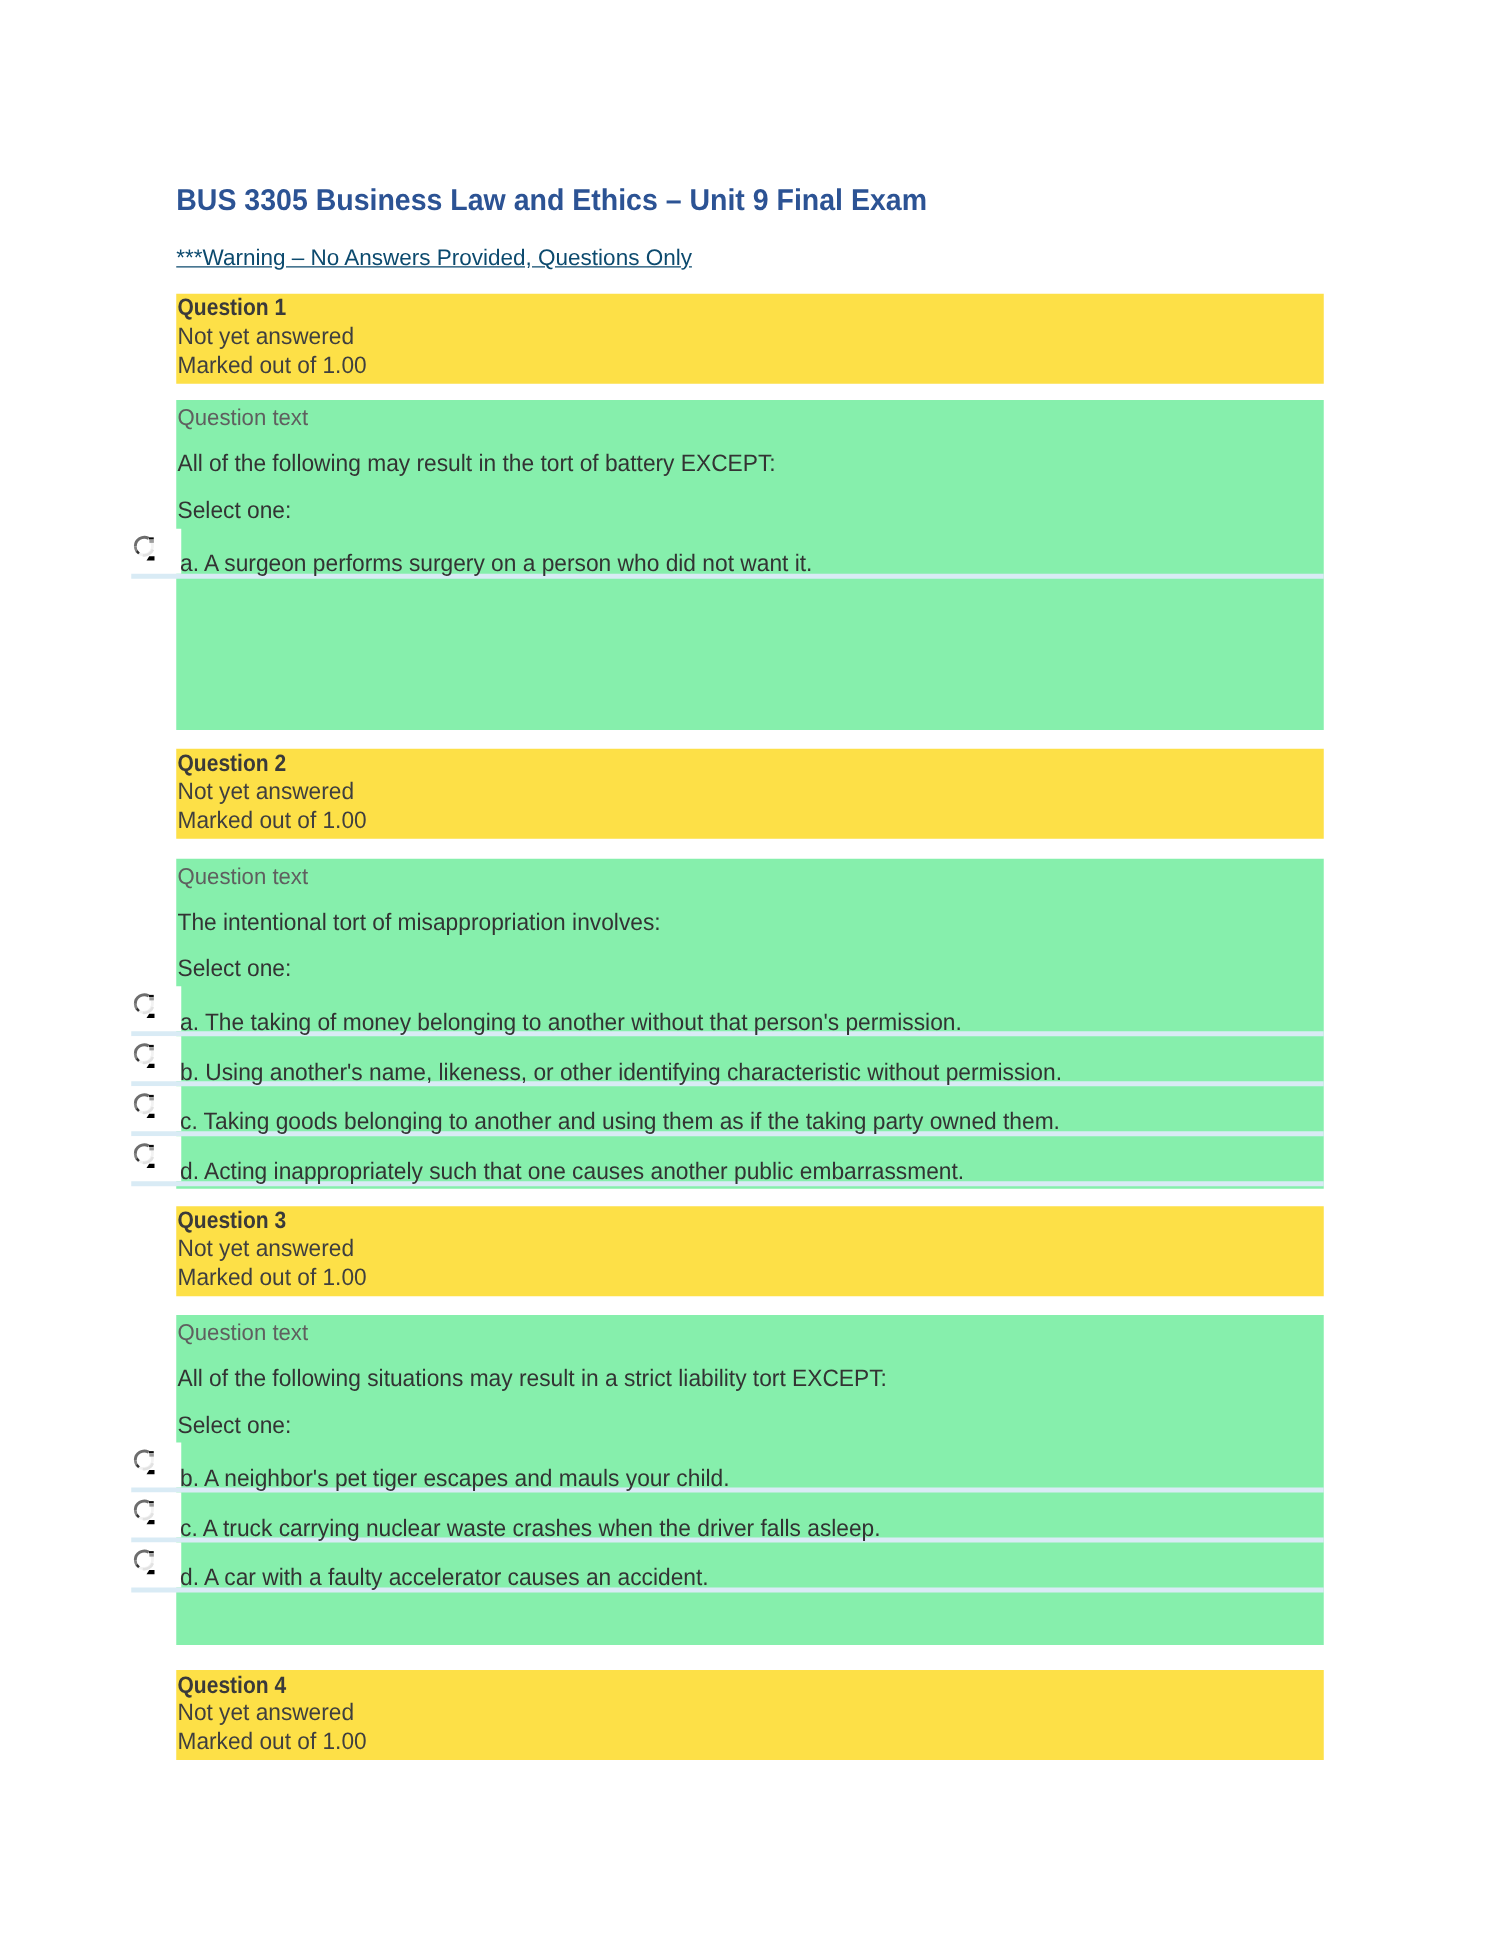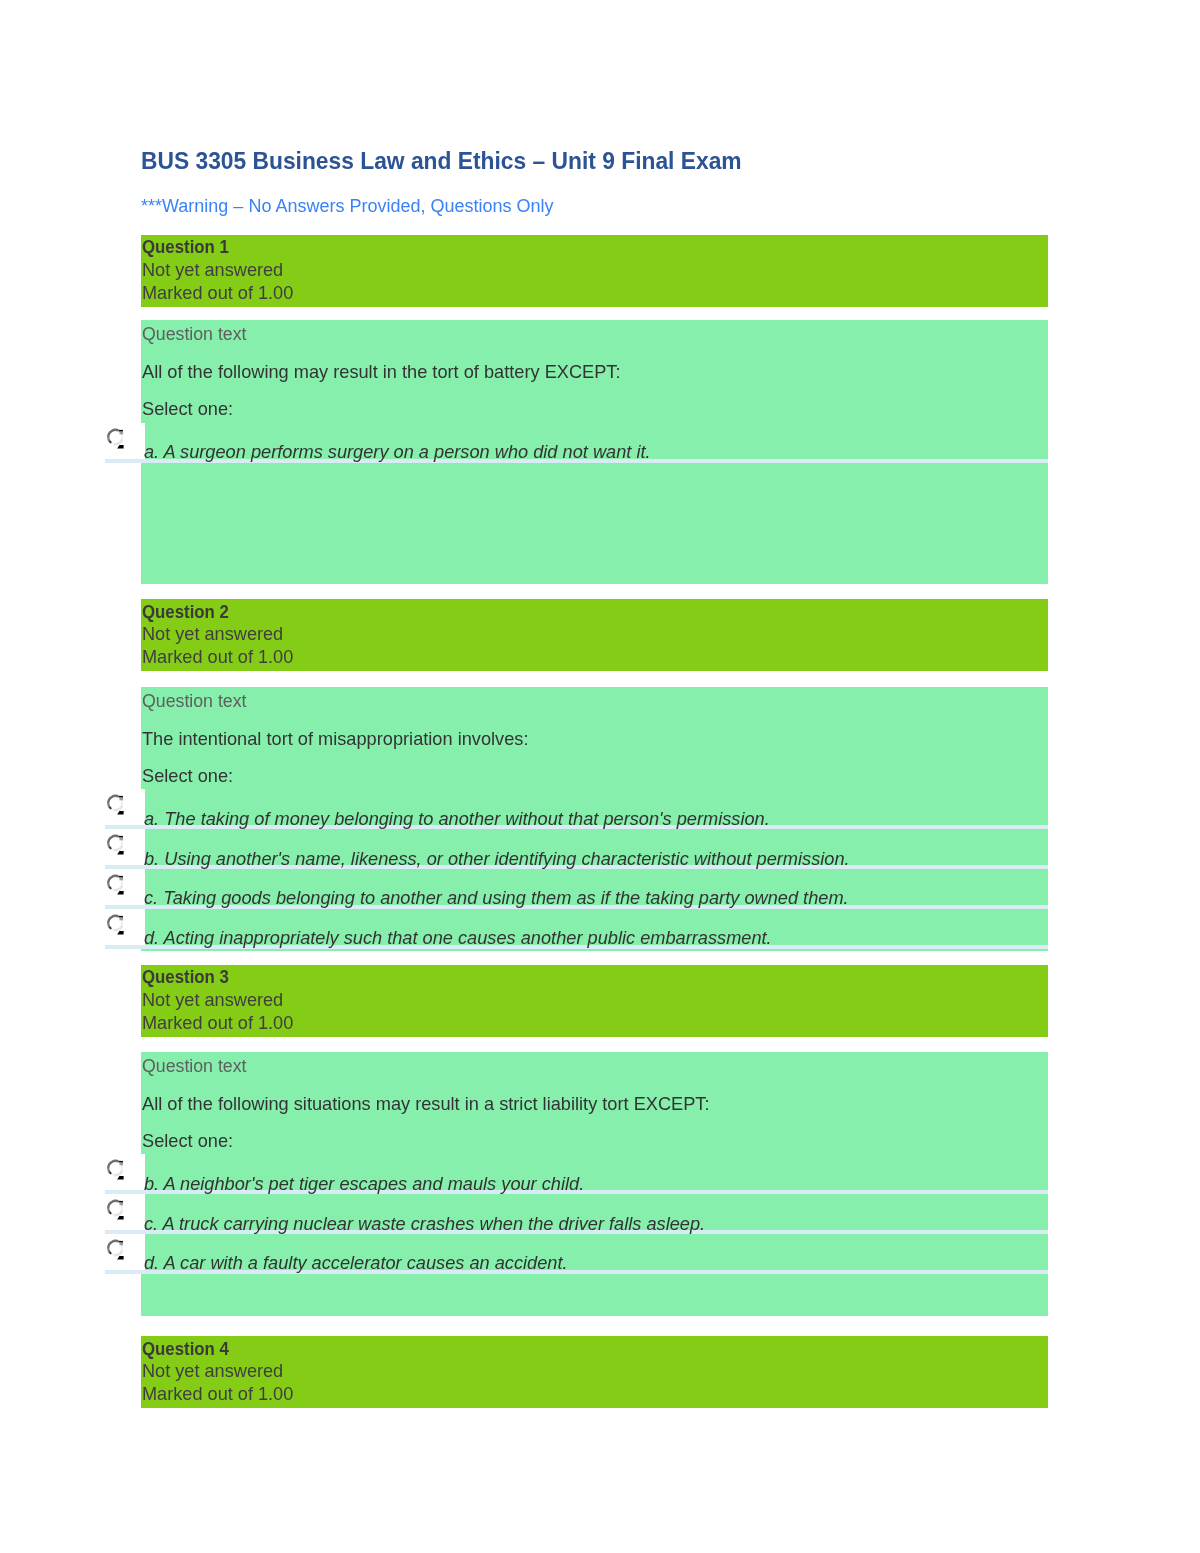--- a/index.html
+++ b/index.html
@@ -1,44 +1,44 @@
 <!DOCTYPE html>
 <html><head>
 <meta charset="utf-8">
 <title>BUS 3305 Business Law and Ethics – Unit 9 Final Exam</title>
 <style>
 html,body{margin:0;padding:0;background:#ffffff;}
 body{width:1200px;height:1553px;font-family:"Liberation Sans",sans-serif;}
-.page{position:relative;width:1048px;height:1553px;overflow:hidden;background:#fff;}
+.page{position:relative;width:1200px;height:1553px;overflow:hidden;background:#fff;}
 
 
 .title{
   position:absolute;left:141px;top:148px;
   font-size:24px;font-weight:bold;color:#2C5394;white-space:nowrap;
   transform:scaleX(0.95);transform-origin:0 0;line-height:26px;
 }
 .warning{
   position:absolute;left:141px;top:196px;
-  font-size:18px;color:#3b82f6;white-space:nowrap;line-height:20px;
+  font-size:18px;color:#0c4a6e;white-space:nowrap;line-height:20px;text-decoration:underline;
 }
 
 
 .qblock{position:absolute;left:141px;width:918px;}
-.qhead{background:#84cc16;padding:1.5px 0 3px 0.5px;height:67.5px;box-sizing:content-box;}
+.qhead{background:#fde047;padding:1.5px 0 3px 0.5px;height:67.5px;box-sizing:content-box;}
 .qhead div{font-size:19px;color:#3F3F3F;line-height:22.8px;white-space:nowrap;transform:scaleX(0.955);transform-origin:0 0;}
 .qhead .qnum{font-weight:bold;color:#3A3A3A;transform:scaleX(0.885);transform-origin:0 0;}
 
 .qbody{background:#86efac;position:absolute;left:0;width:918px;height:264px;}
 .qbody .qlabel{position:absolute;left:1.0px;top:3.0px;font-size:18.3px;color:#5F5F5F;line-height:22px;white-space:nowrap;transform:scaleX(0.97);transform-origin:0 0;}
 .qbody .qprompt{position:absolute;left:1px;top:41.1px;font-size:19px;color:#333;line-height:22px;white-space:nowrap;transform:scaleX(0.958);transform-origin:0 0;}
 .qbody .qselect{position:absolute;left:1px;top:78.4px;font-size:19px;color:#333;line-height:22px;white-space:nowrap;transform:scaleX(0.958);transform-origin:0 0;}
 
 
 .answers{position:absolute;left:0;right:0;top:102.9px;}
-.arow{position:relative;height:39.85px;font-style:italic;}
+.arow{position:relative;height:39.85px;}
 .acell{
   position:absolute;left:-36.3px;top:0;width:40.4px;height:35.7px;
   background:#ffffff;
 }
 .arule{
   position:absolute;left:-36.3px;right:0;top:35.7px;height:4.2px;background:#D9EBF5;
 }
 .alabel{
   position:absolute;left:3.1px;top:18.3px;
   font-size:19px;color:#333;line-height:22px;white-space:nowrap;

